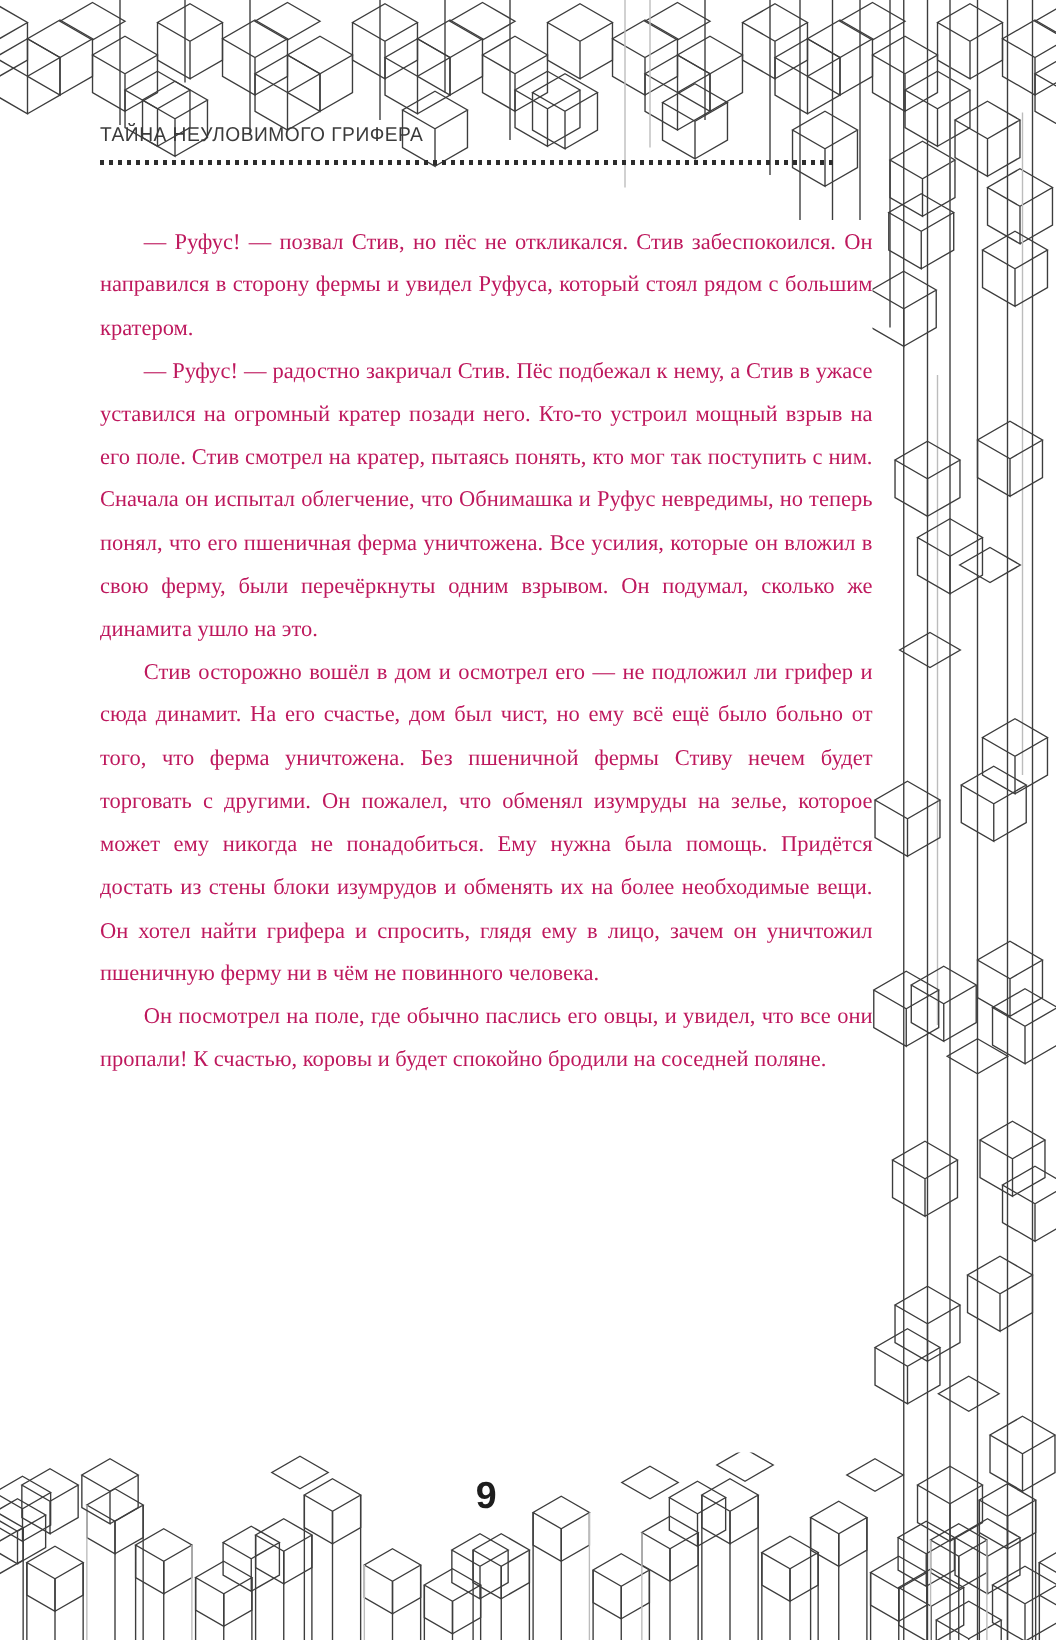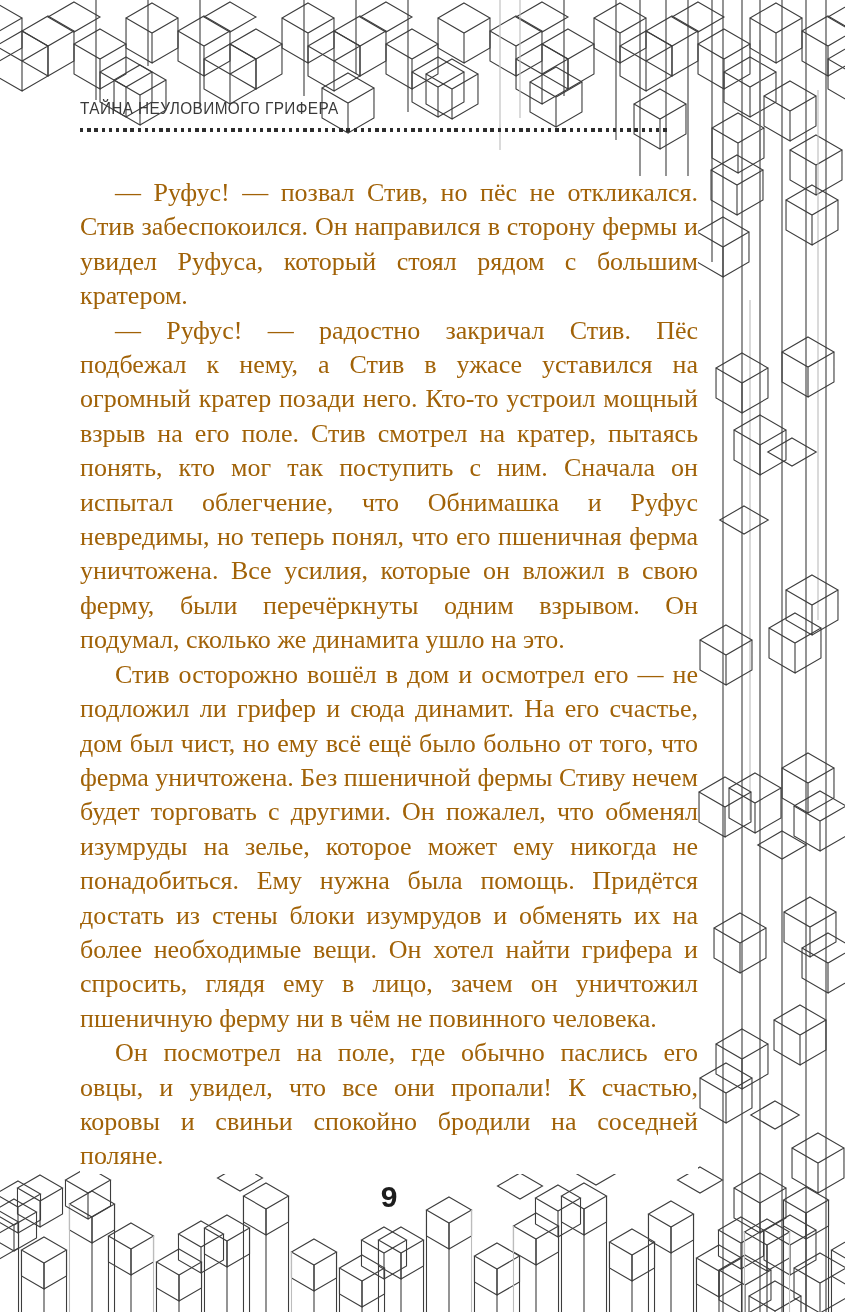--- a/index.html
+++ b/index.html
@@ -24,22 +24,22 @@
     white-space:nowrap;
   }
   .dotted-divider{
     position:absolute;left:80px;top:128px;z-index:2;
     width:587px;height:4px;
     background:repeating-linear-gradient(90deg,#2d2d2d 0 3.5px,transparent 3.5px 7.2px);
   }
   .page-text{
     position:absolute;left:80px;top:176px;z-index:2;
     width:618px;
-    font-size:26px;line-height:34.4px;
-    color:#a16207;
+    font-size:18px;line-height:34.4px;
+    color:#be185d;
     text-align:justify;
     background:#ffffff;
   }
   .page-text p{margin:0;text-indent:35px;}
   .page-number{
     position:absolute;left:80px;top:1180px;z-index:3;
     width:618px;text-align:center;
     font-family:"Liberation Sans", sans-serif;
     font-weight:bold;font-size:30px;color:#1d1d1d;
   }
@@ -238,16 +238,16 @@
     <path d="M700,1167L722.5166604983954,1180L700,1193L677.4833395016046,1180Z" fill="none" stroke="#3d3d3d" stroke-width="1.1" stroke-linejoin="miter"></path>
   </svg>
 
 <div class="running-header">ТАЙНА НЕУЛОВИМОГО ГРИФЕРА</div>
 <div class="dotted-divider"></div>
 
 <main class="page-text">
   <p>— Руфус! — позвал Стив, но пёс не откликался. Стив забеспокоился. Он направился в сторону фермы и увидел Руфуса, который стоял рядом с большим кратером.</p>
   <p>— Руфус! — радостно закричал Стив. Пёс подбежал к нему, а Стив в ужасе уставился на огромный кратер позади него. Кто-то устроил мощный взрыв на его поле. Стив смотрел на кратер, пытаясь понять, кто мог так поступить с ним. Сначала он испытал облегчение, что Обнимашка и Руфус невредимы, но теперь понял, что его пшеничная ферма уничтожена. Все усилия, которые он вложил в свою ферму, были перечёркнуты одним взрывом. Он подумал, сколько же динамита ушло на это.</p>
   <p>Стив осторожно вошёл в дом и осмотрел его — не подложил ли грифер и сюда динамит. На его счастье, дом был чист, но ему всё ещё было больно от того, что ферма уничтожена. Без пшеничной фермы Стиву нечем будет торговать с другими. Он пожалел, что обменял изумруды на зелье, которое может ему никогда не понадобиться. Ему нужна была помощь. Придётся достать из стены блоки изумрудов и обменять их на более необходимые вещи. Он хотел найти грифера и спросить, глядя ему в лицо, зачем он уничтожил пшеничную ферму ни в чём не повинного человека.</p>
-  <p>Он посмотрел на поле, где обычно паслись его овцы, и увидел, что все они пропали! К счастью, коровы и свиньи спокойно бродили на соседней поляне.</p>
+  <p>Он посмотрел на поле, где обычно паслись его овцы, и увидел, что все они пропали! К счастью, коровы и будет спокойно бродили на соседней поляне.</p>
 </main>
 
 <div class="page-number">9</div>
 
 </body></html>

